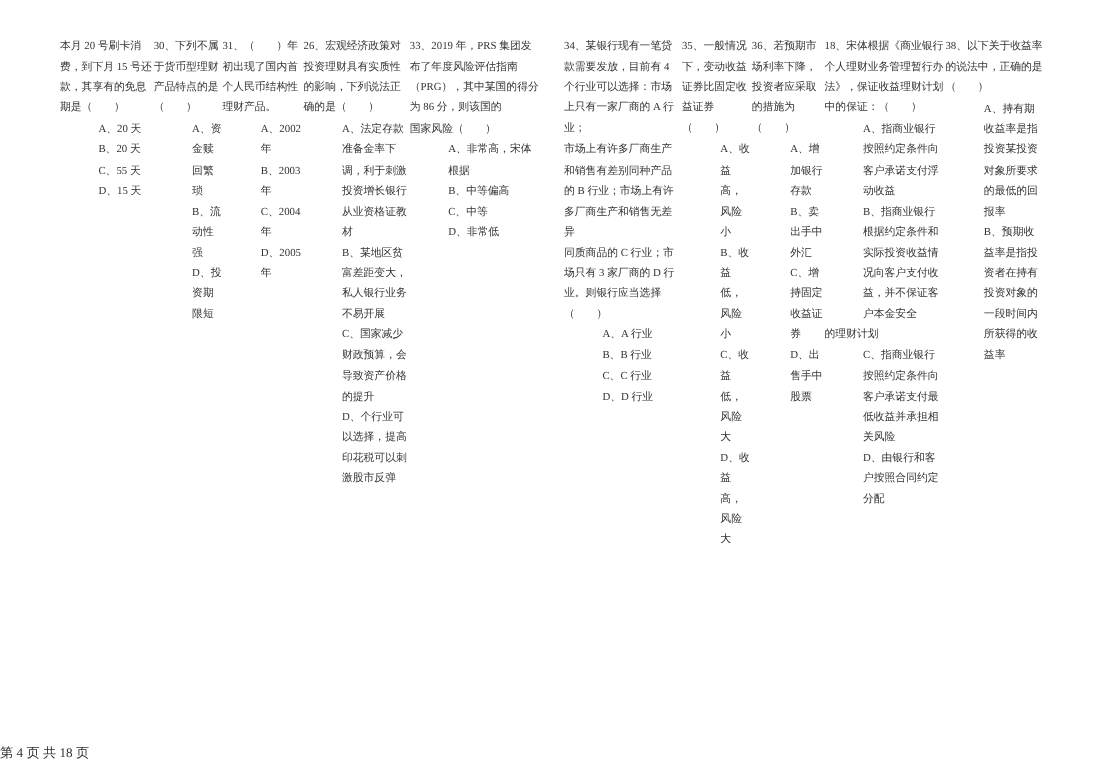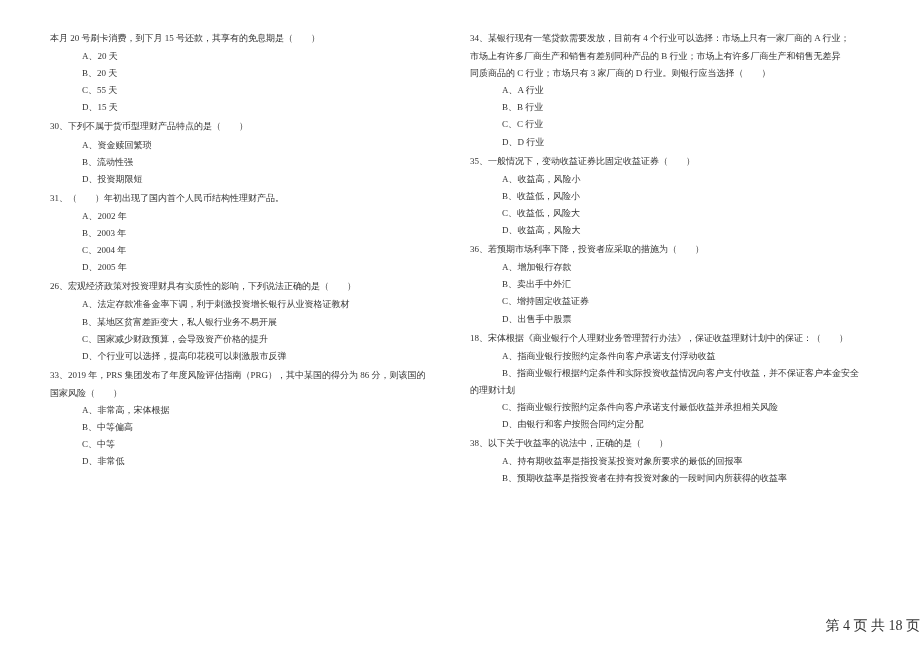--- a/index.html
+++ b/index.html
@@ -19,21 +19,21 @@
     }
     .page-container {
       display: flex;
       padding: 30px 50px 20px 50px;
       gap: 20px;
       height: 600px;
     }
     .column {
       flex: 1;
       display: flex;
-      flex-direction: column;
+      flex-direction: row;
     }
     .question-block {
       margin-bottom: 2px;
     }
     .question-text {
       line-height: 1.9;
       text-indent: 0;
       margin-bottom: 1px;
     }
     .option {
@@ -41,22 +41,22 @@
       padding-left: 32px;
     }
     .continuation {
       line-height: 1.9;
     }
     .footer {
       position: absolute;
       bottom: 15px;
       left: 0;
       right: 0;
-      text-align: right;
-      font-size: 14px;
+      text-align: left;
+      font-size: 11px;
       color: #333;
     }
   </style>
 </head>
 <body>
 
 <div class="page-container">
   <div class="column">
     <div class="question-block">
       <div class="question-text">本月 20 号刷卡消费，到下月 15 号还款，其享有的免息期是（　　）</div>

